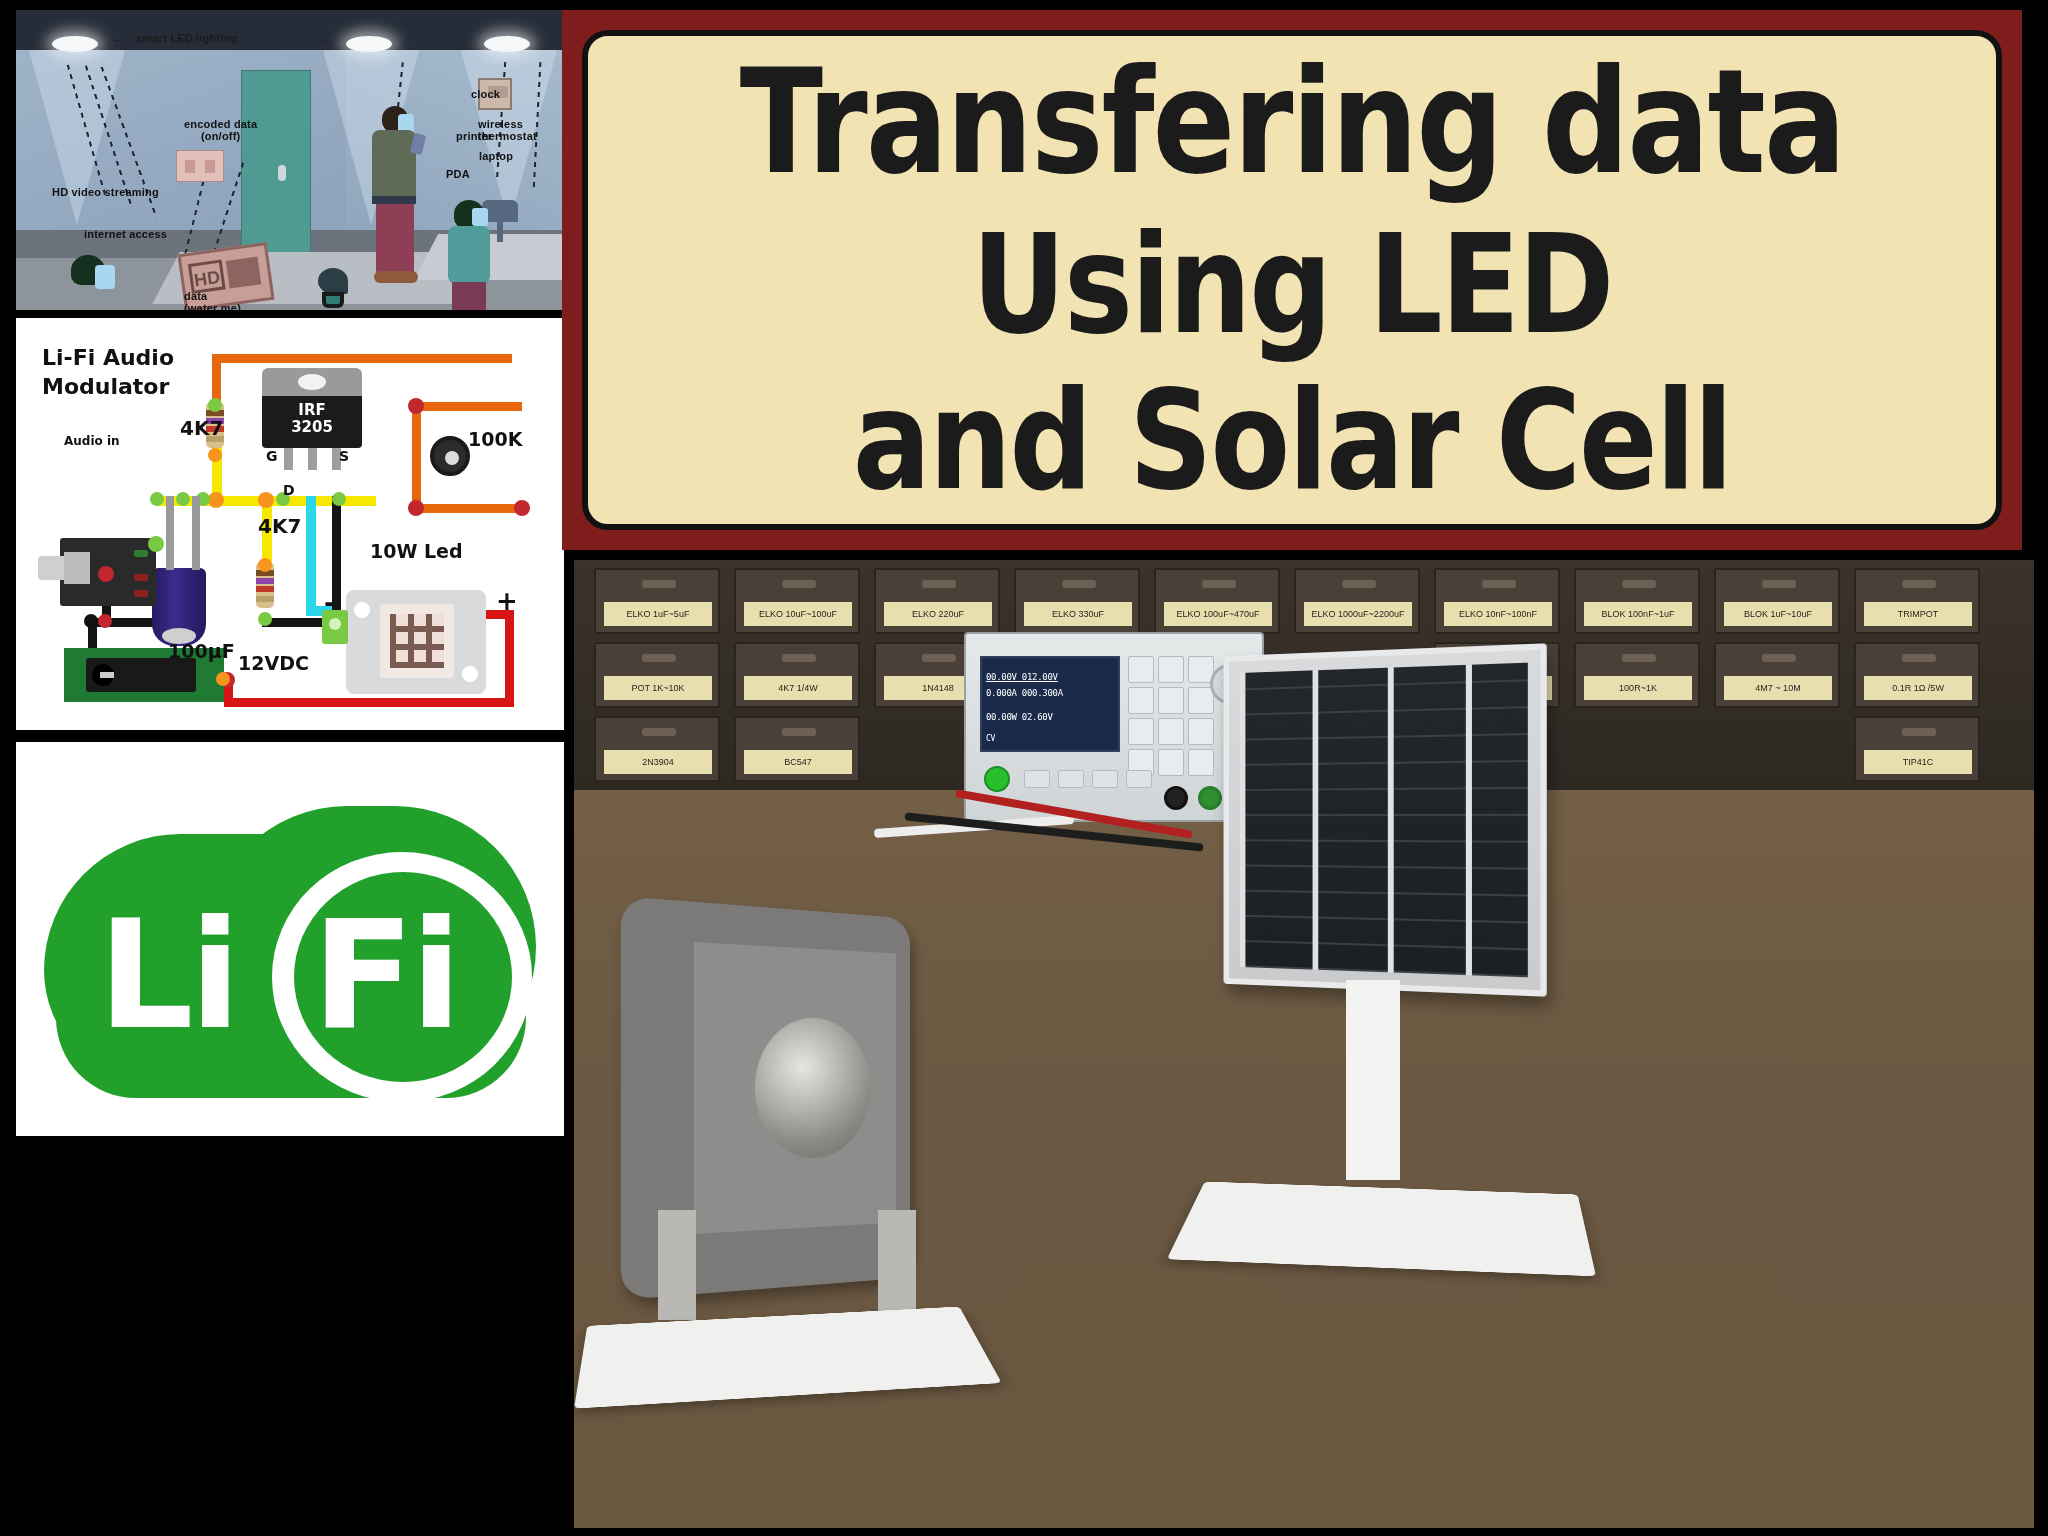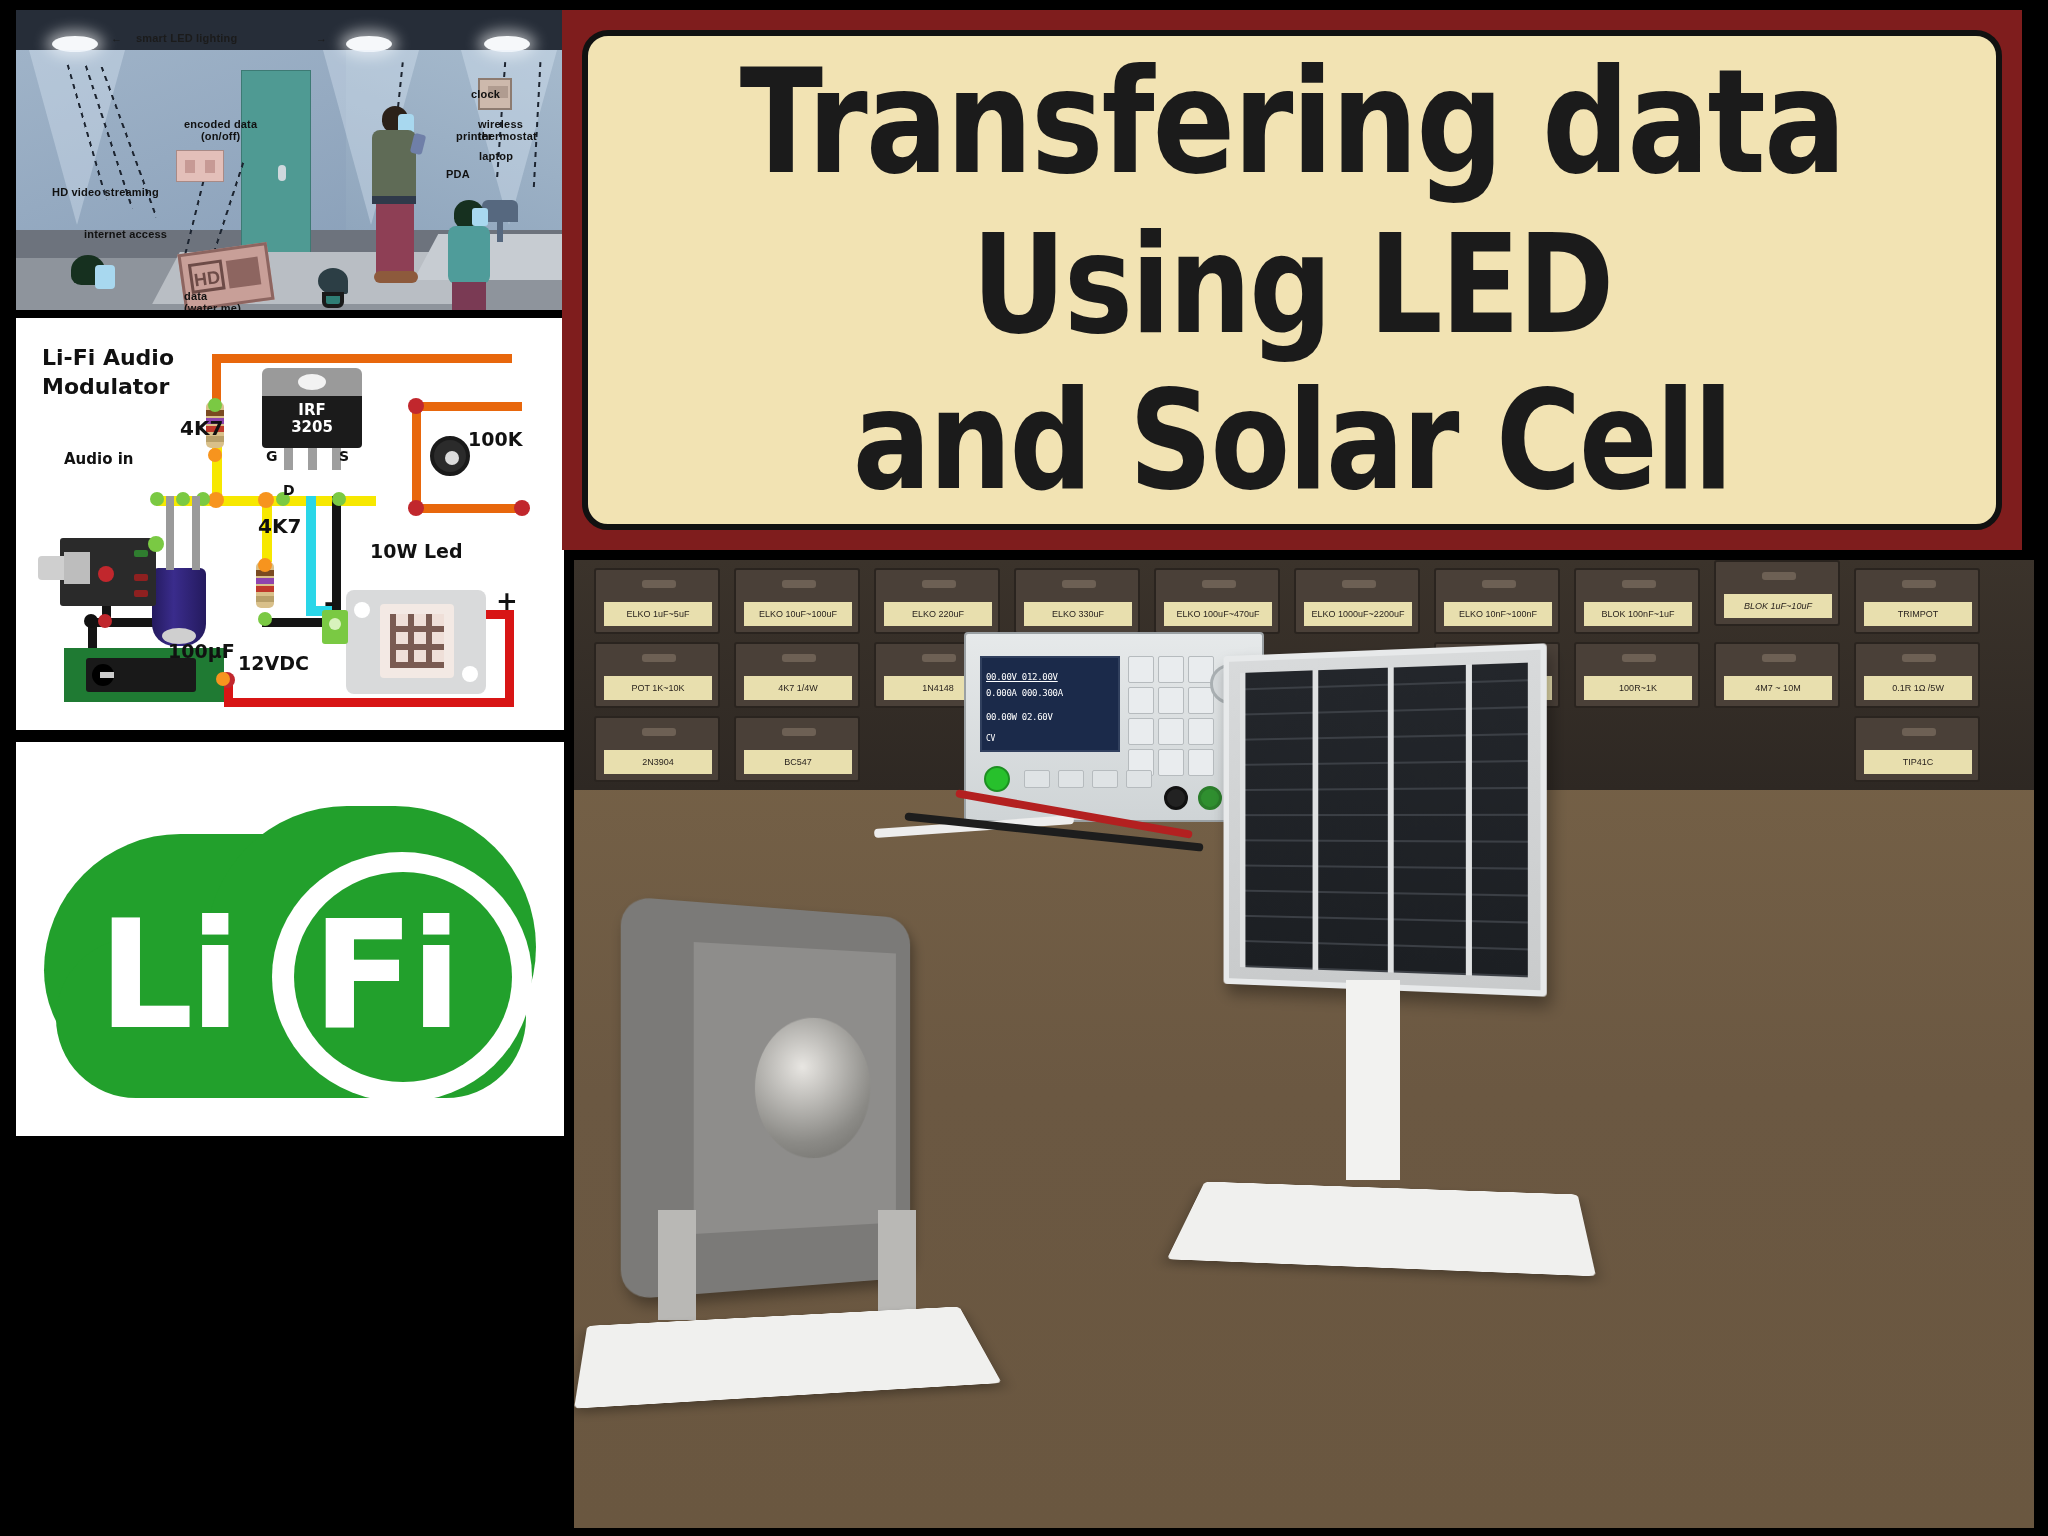--- a/index.html
+++ b/index.html
@@ -100,21 +100,21 @@
   .thermostat .d{position:absolute;left:8px;top:6px;width:20px;height:12px;background:#b09c90;}
   .plant{position:absolute;left:300px;top:258px;width:34px;height:40px;}
   .plant .pot{position:absolute;left:6px;top:24px;width:22px;height:16px;background:#2f7d74;border-radius:0 0 6px 6px;}
   .plant .leaf{position:absolute;left:2px;top:0;width:30px;height:26px;background:#2c3e45;border-radius:50% 50% 10% 50%;}
   .dashline{position:absolute;width:2px;background:repeating-linear-gradient(#1c2430 0 5px, transparent 5px 10px);}
 
   
   #circuit { position:absolute; inset:0; background:#fff; }
   .c-label { position:absolute; font-weight:bold; color:#111; font-family:"DejaVu Sans", sans-serif; }
   #c-title   { left:26px;  top:26px;  font-size:22px; line-height:1.3; }
-  #c-audioin { left:48px;  top:132px; font-size:15px; }
+  #c-audioin { left:48px;  top:116px; font-size:12px; }
   #c-r1      { left:164px; top:98px;  font-size:20px; }
   #c-r2      { left:242px; top:196px; font-size:20px; }
   #c-pot     { left:452px; top:110px; font-size:19px; }
   #c-led     { left:354px; top:222px; font-size:19px; }
   #c-cap     { left:152px; top:322px; font-size:19px; }
   #c-dc      { left:222px; top:334px; font-size:19px; }
   #c-g       { left:250px; top:130px; font-size:14px; }
   #c-d       { left:267px; top:164px; font-size:14px; }
   #c-s       { left:323px; top:130px; font-size:14px; }
   #c-minus   { left:308px; top:270px; font-size:26px; }
@@ -502,21 +502,21 @@
             <div class="lbl">ELKO 1000uF~2200uF</div>
           </div>
         <div class="drawer" style="left:860px;  top:8px;">
             <div class="handle"></div>
             <div class="lbl">ELKO 10nF~100nF</div>
           </div>
         <div class="drawer" style="left:1000px; top:8px;">
             <div class="handle"></div>
             <div class="lbl">BLOK 100nF~1uF</div>
           </div>
-        <div class="drawer" style="left:1140px; top:0;font-style:italic;">
+        <div class="drawer" style="left:1140px; top:8px;">
             <div class="handle"></div>
             <div class="lbl">BLOK 1uF~10uF</div>
           </div>
         <div class="drawer" style="left:1280px; top:8px;">
             <div class="handle"></div>
             <div class="lbl">TRIMPOT</div>
           </div>
         <div class="drawer" style="left:20px;   top:82px;">
             <div class="handle"></div>
             <div class="lbl">POT 1K~10K</div>

